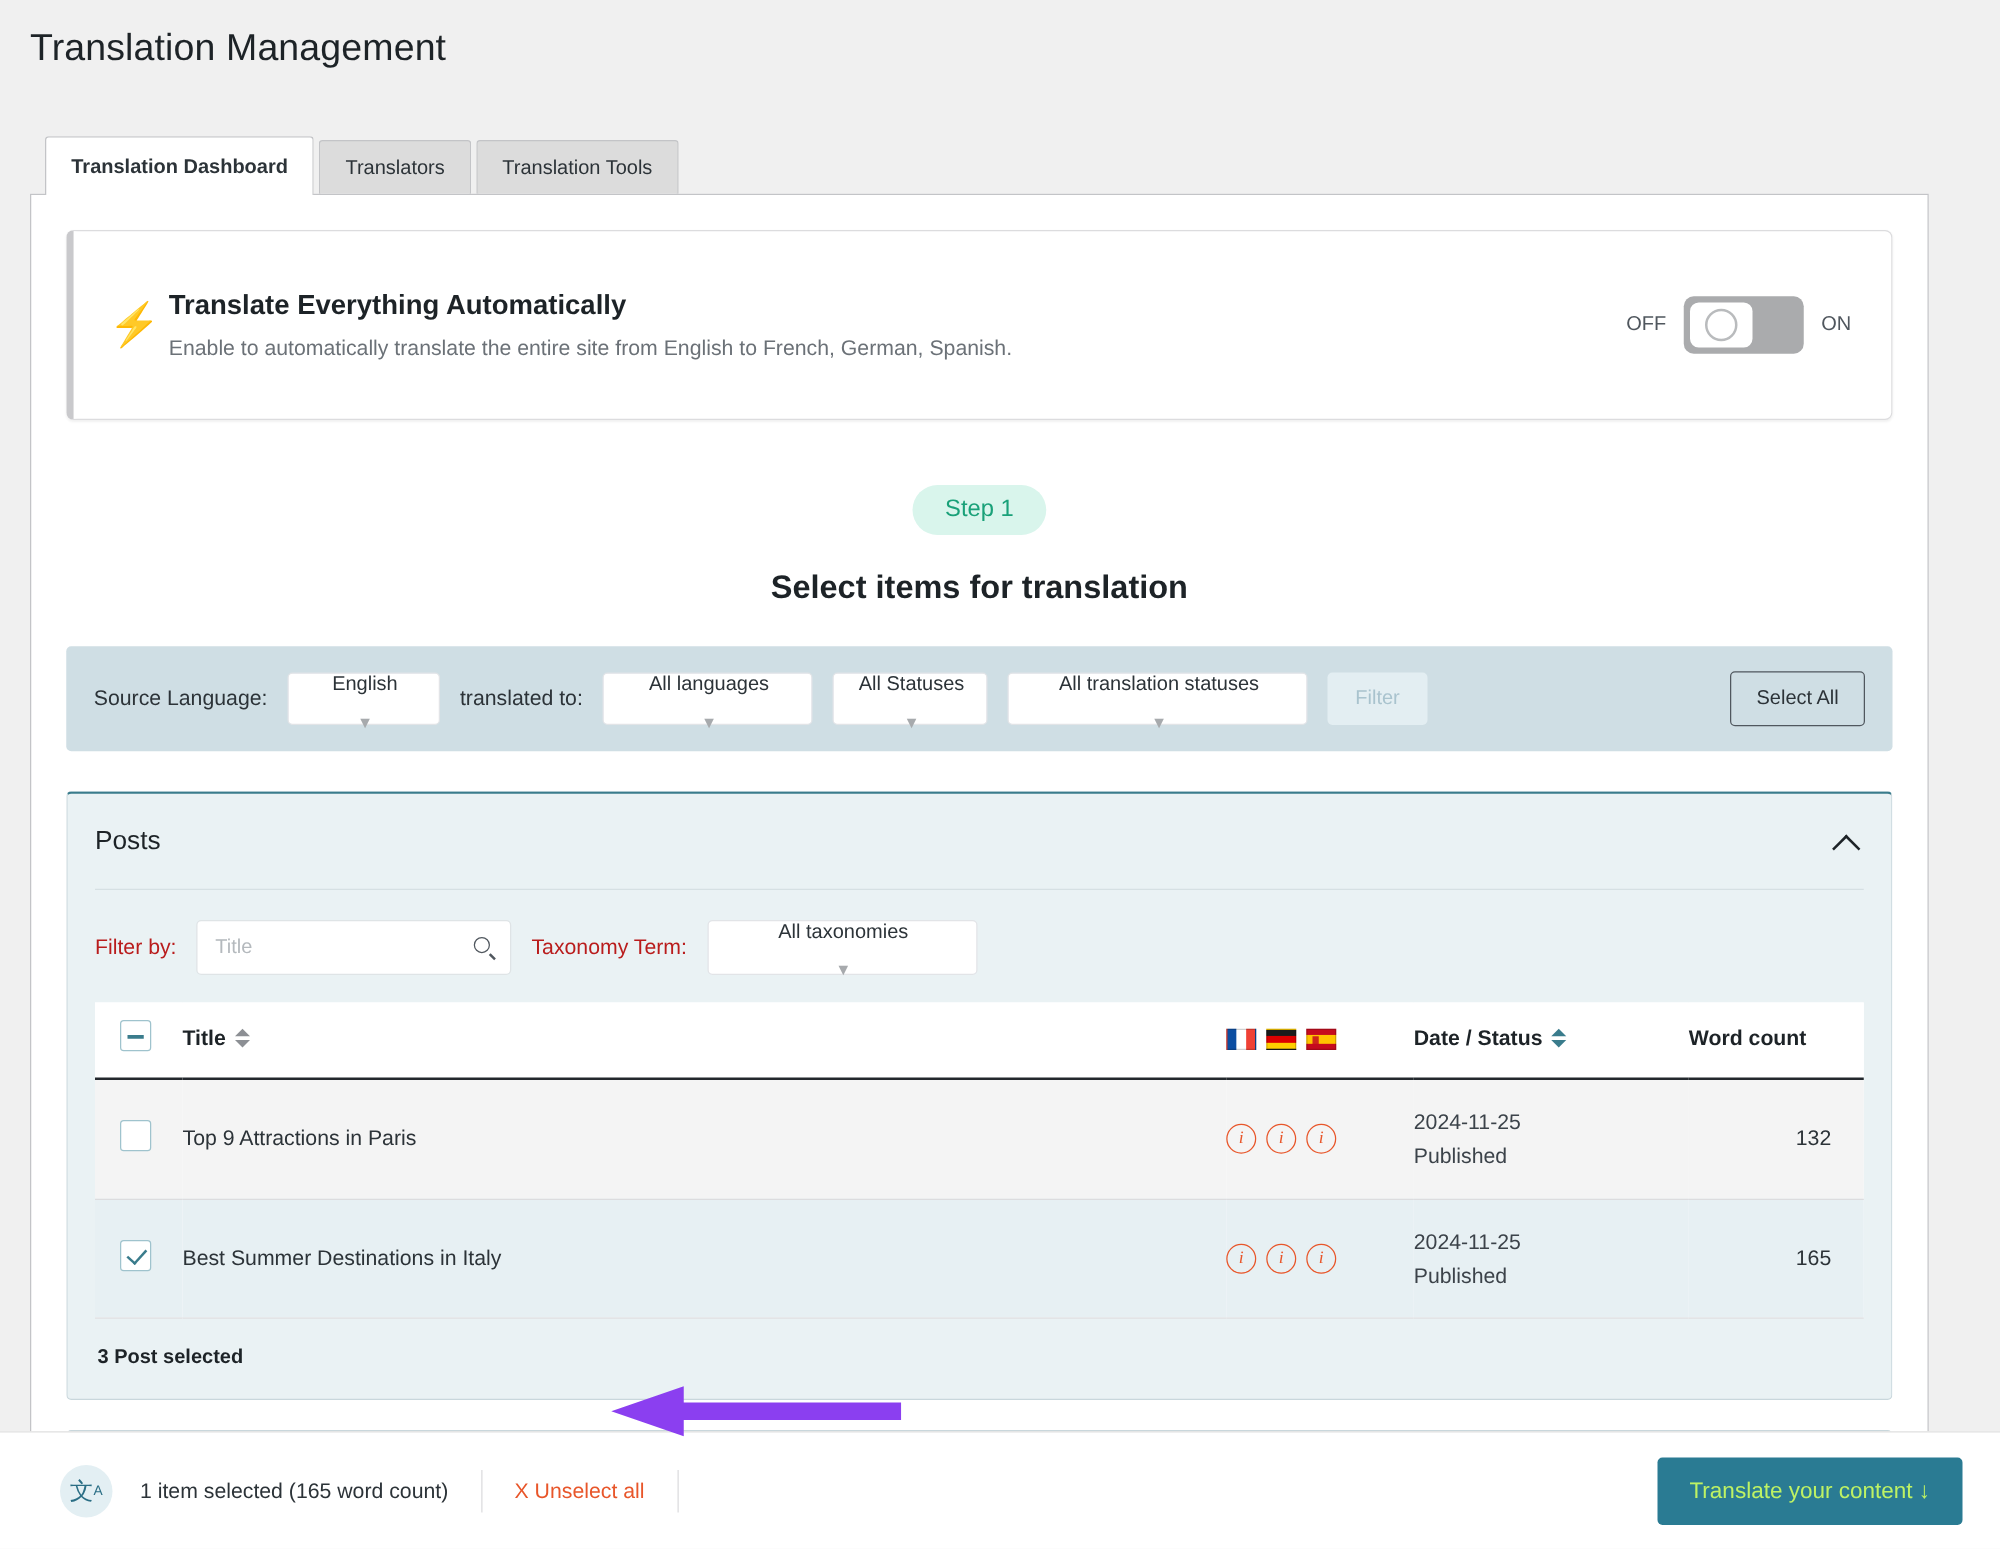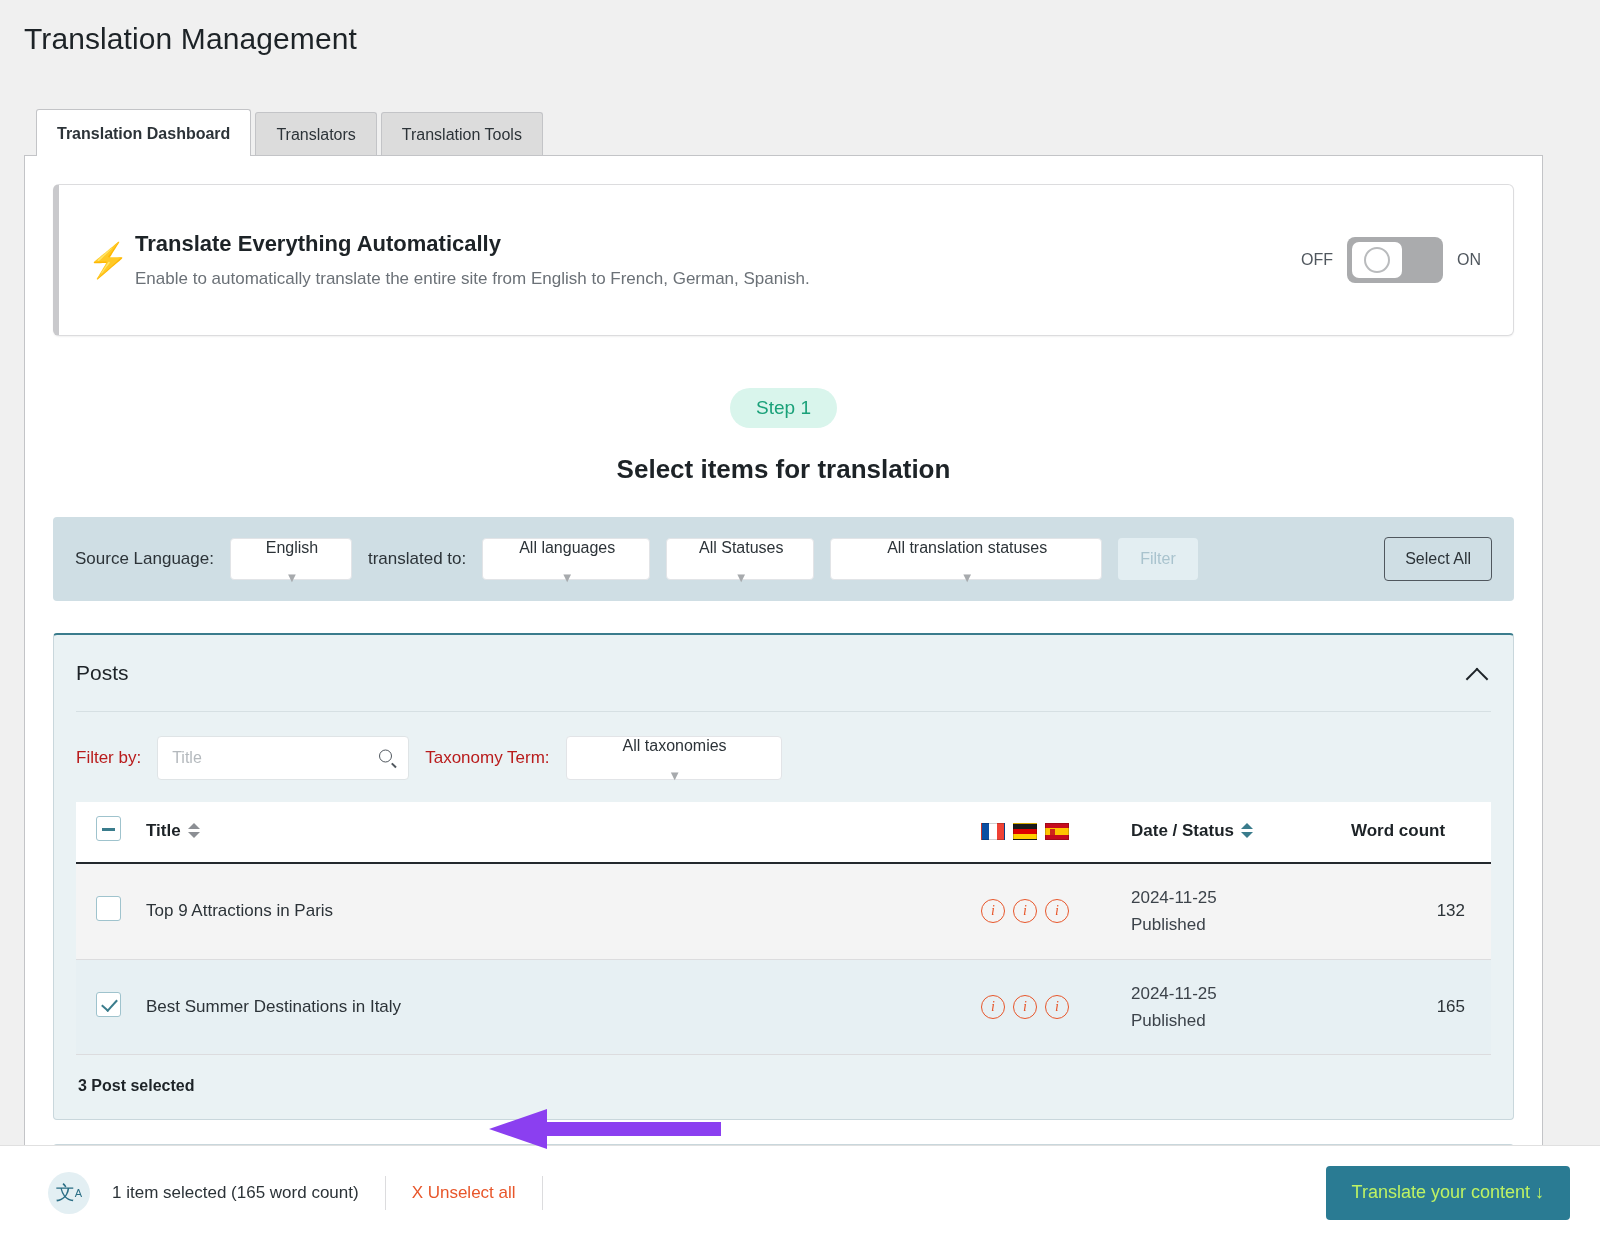--- a/index.html
+++ b/index.html
@@ -511,25 +511,25 @@
     <span class="fb-label">Source Language:</span>
     <div class="select" style="width:122px">
       <span>English</span>
       <span class="chev">▼</span>
     </div>
     <span class="fb-label">translated to:</span>
     <div class="select" style="width:168px">
       <span>All languages</span>
       <span class="chev">▼</span>
     </div>
-    <div class="select" style="width:148px">
+    <div class="select" style="width:124px">
       <span>All Statuses</span>
       <span class="chev">▼</span>
     </div>
-    <div class="select" style="width:272px">
+    <div class="select" style="width:240px">
       <span>All translation statuses</span>
       <span class="chev">▼</span>
     </div>
     <button class="btn-filter">Filter</button>
     <div class="spacer"></div>
     <button class="btn-selectall">Select All</button>
   </div>
 
   <div class="posts-panel">
     <div class="posts-head">

